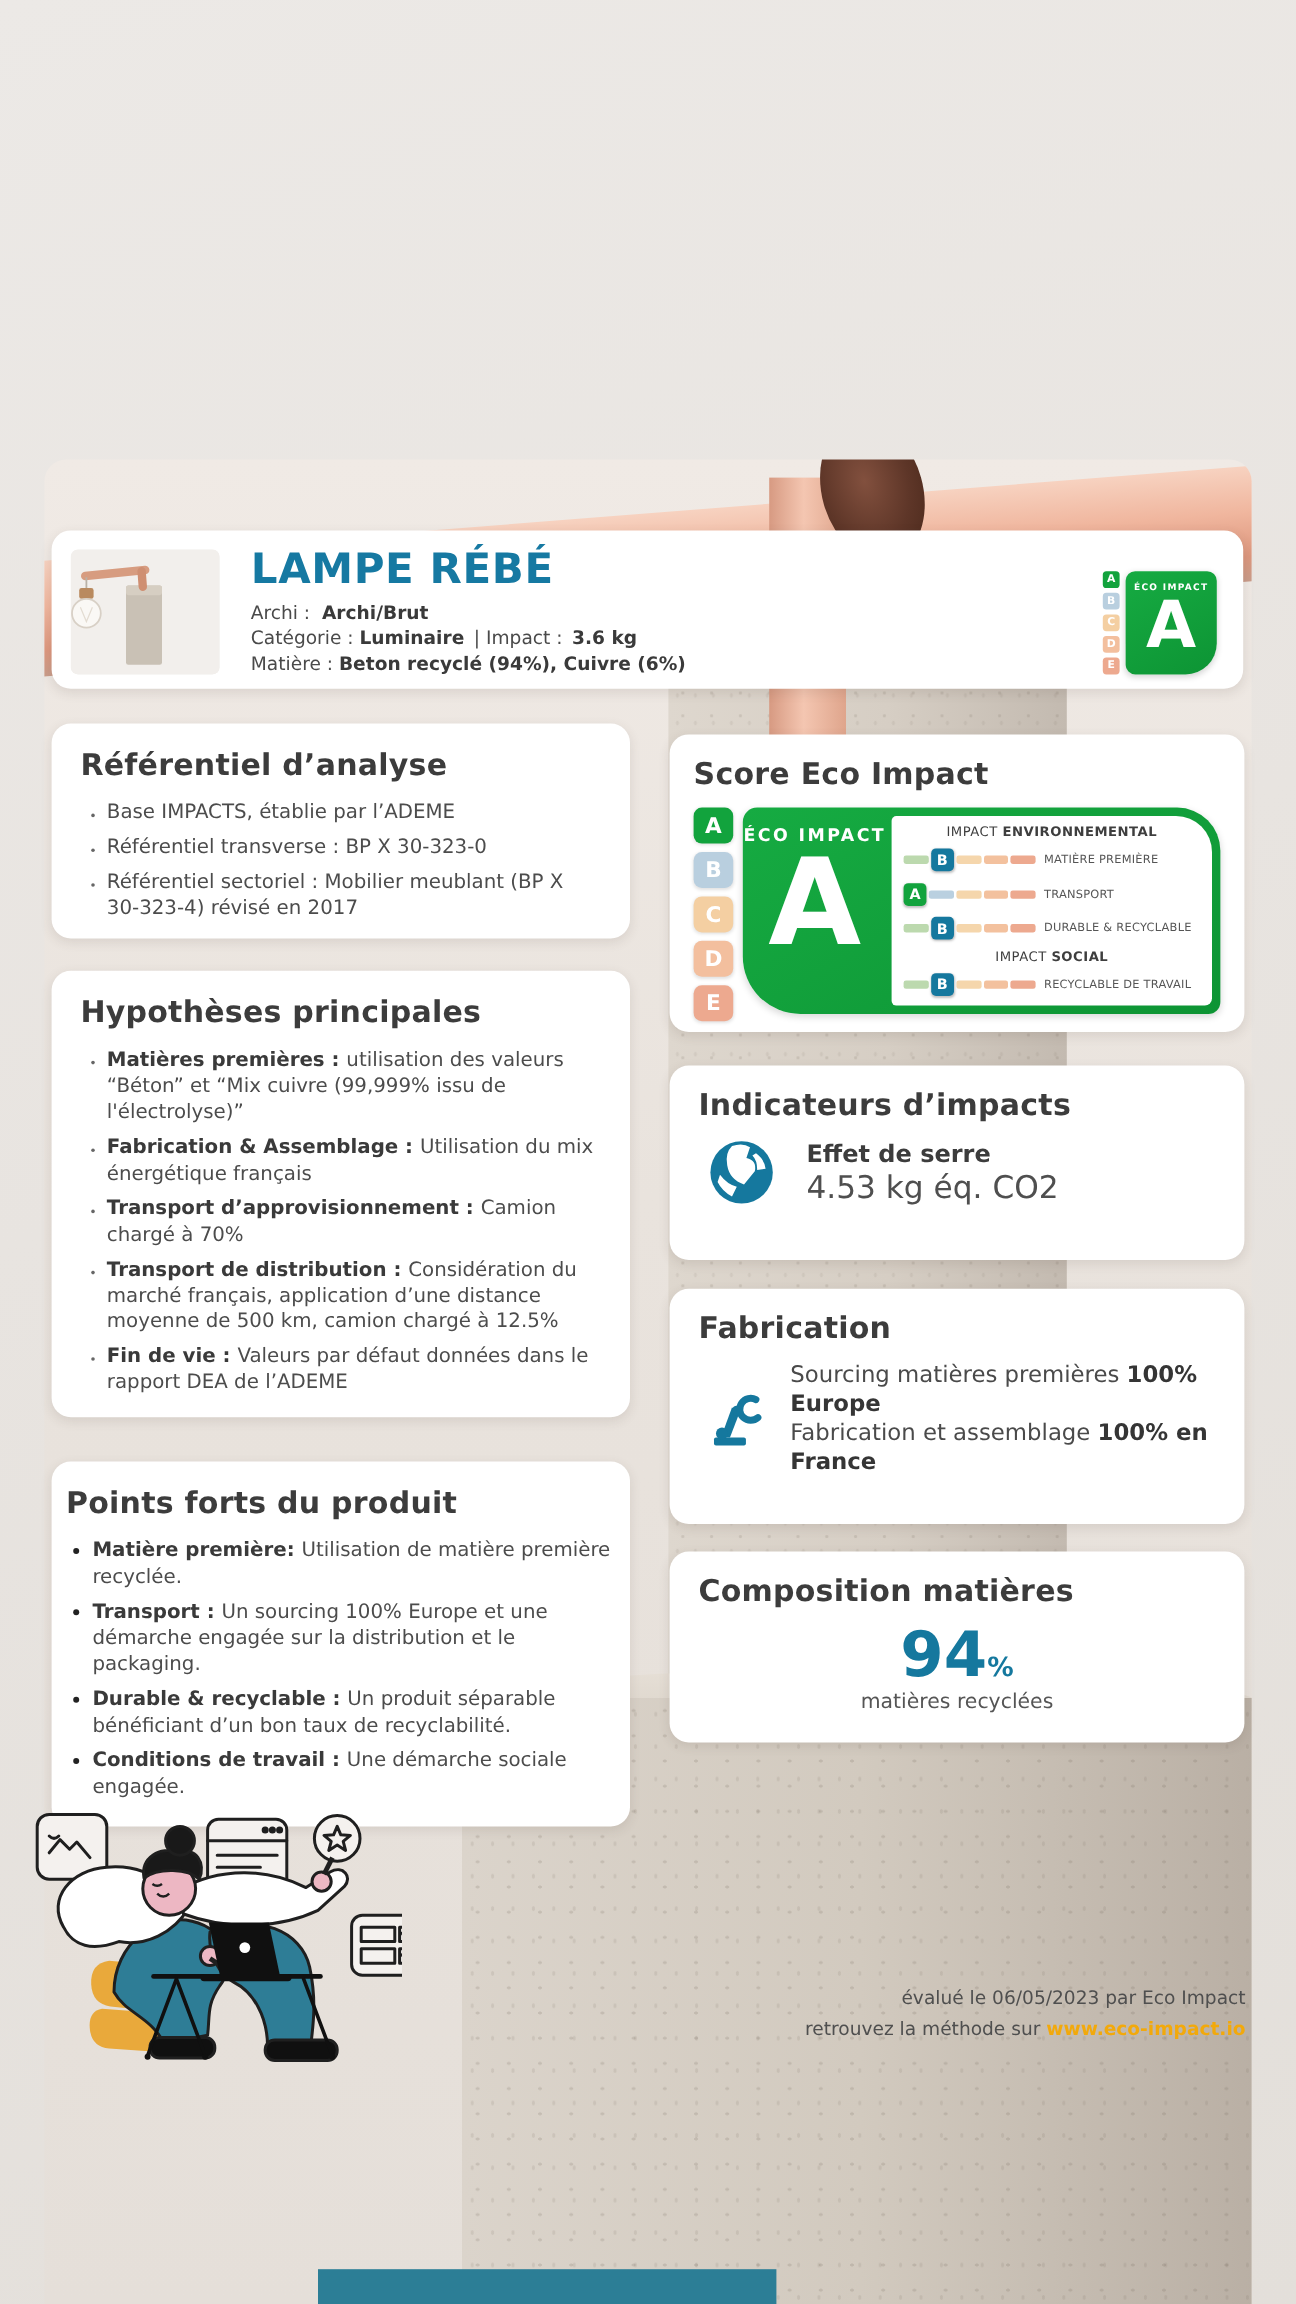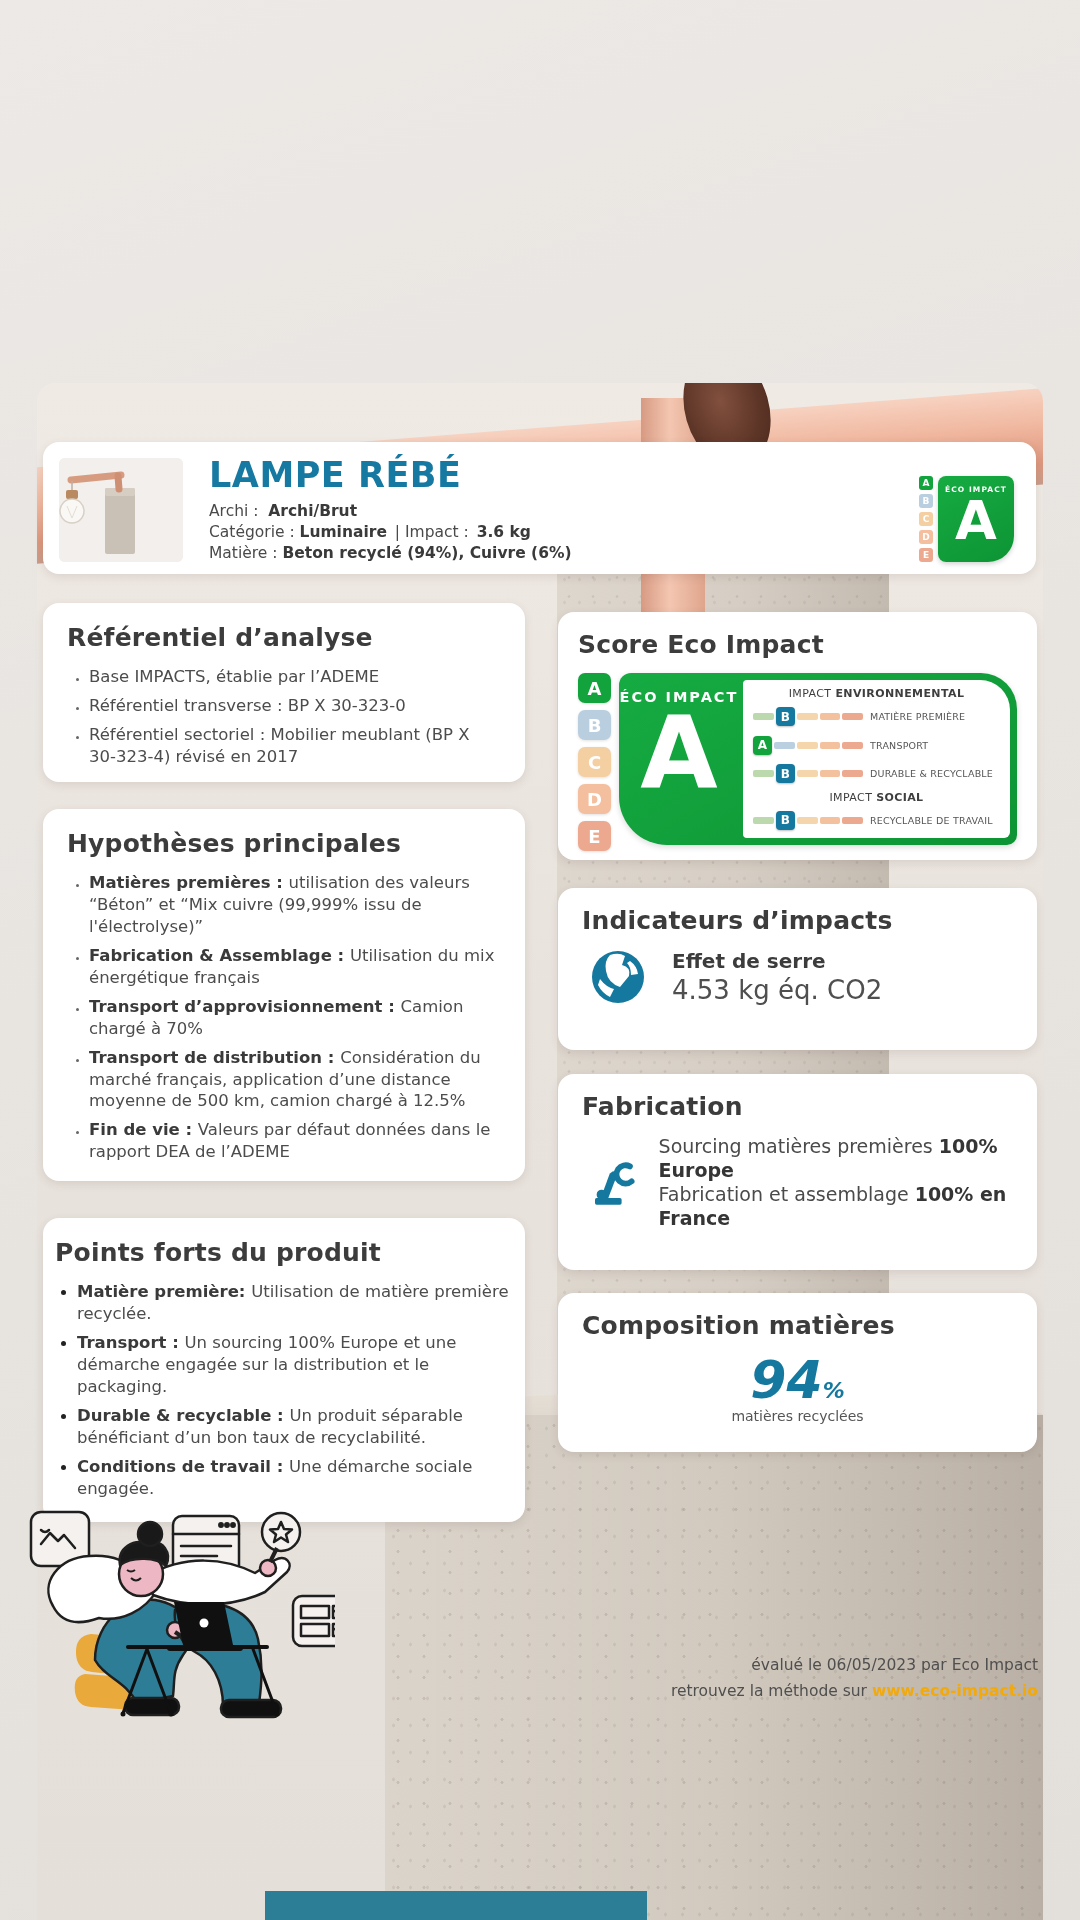--- a/index.html
+++ b/index.html
@@ -100,24 +100,24 @@
 
   
   #fab-card{left:558px;top:1074px;width:479px;height:196px;padding:18px 24px;}
   #fab-card .icon-row{align-items:center;gap:22px;}
   .fab-text{font-size:19px;color:#4a4a4a;line-height:1.26;}
   .fab-text b{color:#353535;}
   .fab-text p{margin:0;}
 
   
   #comp-card{left:558px;top:1293px;width:479px;height:159px;padding:18px 24px;}
-  #comp-value{ text-align:center;margin-top:2px;color:#15789e;font-style:italic;}
+  #comp-value{ text-align:center;margin-top:2px;color:#15789e;}
   #comp-value .num{font-size:52px;font-weight:700;line-height:1;}
   #comp-value .unit{font-size:22px;font-weight:700;}
-  #comp-caption{text-align:center;font-size:14px;color:#555;margin-top:2px;}
+  #comp-caption{text-align:center;font-size:17px;color:#555;margin-top:2px;}
 
   
   #footer{position:absolute;right:42px;top:1652px;text-align:right;font-size:15.5px;color:#4f4f4f;line-height:1.7;}
   #footer .link{font-weight:700;color:#f2a90b;}
 
   
   #illus{position:absolute;left:25px;top:1510px;width:310px;height:212px;}
 </style>
 </head>
 <body>

